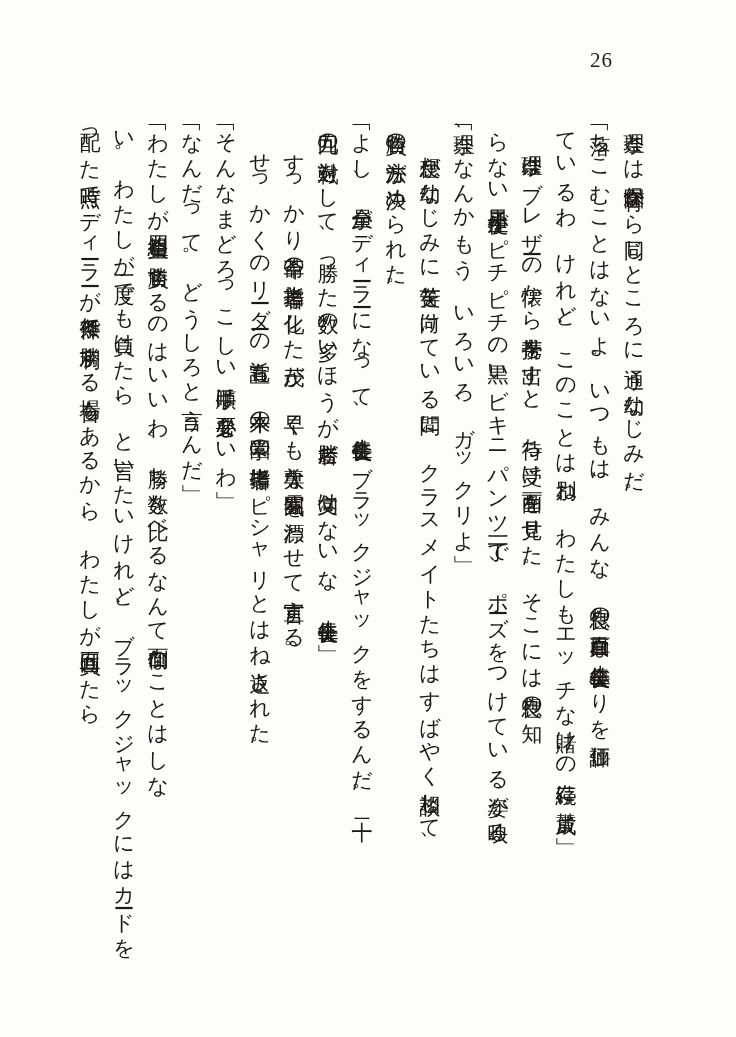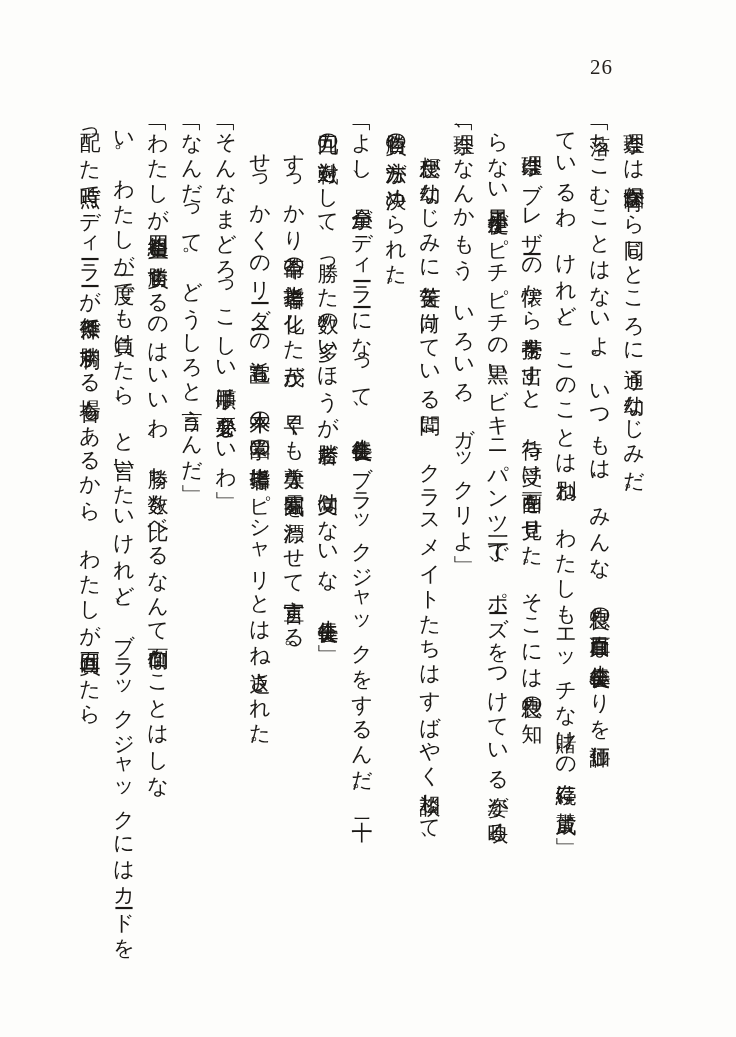--- a/index.html
+++ b/index.html
@@ -15,21 +15,21 @@
   .page {
     position: relative;
     width: 736px;
     height: 1037px;
     background: #fdfdfb;
     font-family: "Liberation Serif", "DejaVu Serif", serif;
     color: #1b1916;
   }
   .page-number {
     position: absolute;
-    top: 55px;
+    top: 48px;
     left: 590px;
     font-size: 21px;
     letter-spacing: 1px;
     color: #24211e;
   }
   .text-block {
     position: absolute;
     top: 117px;
     right: 85px;
     width: 578px;

